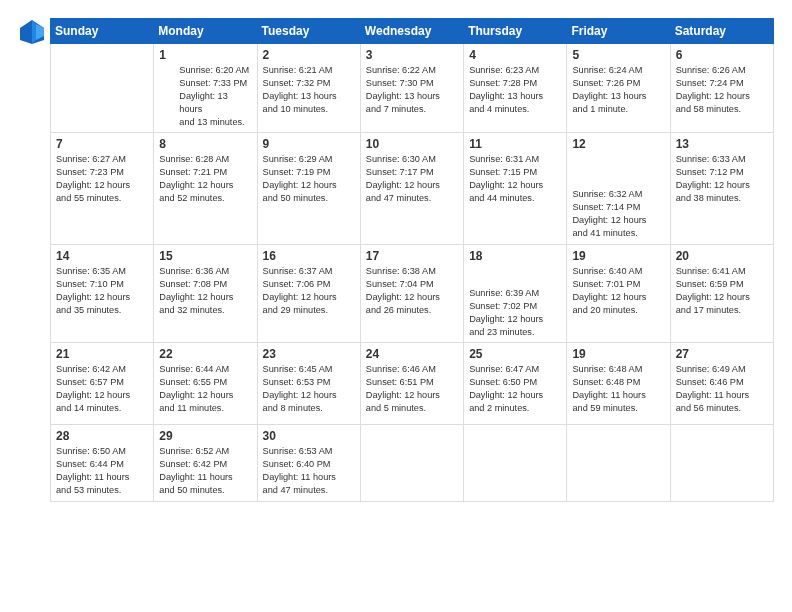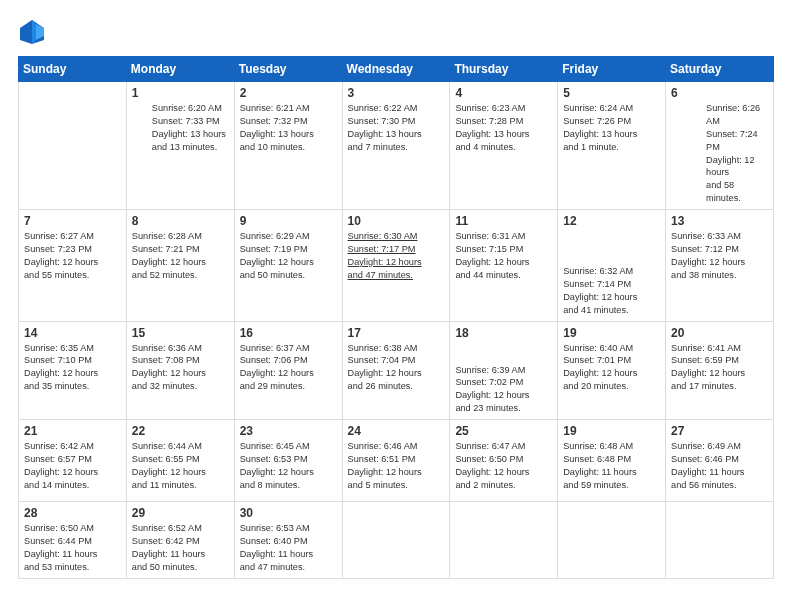--- a/index.html
+++ b/index.html
@@ -8,21 +8,21 @@
       height: 612px;
       font-family: Arial, sans-serif;
       background: #fff;
       overflow: hidden;
     }
     .page {
       width: 792px;
       height: 496px;
       padding: 18px 18px 10px 18px;
       display: flex;
-      flex-direction: column;
+      flex-direction: row;
     }
     .header {
       display: flex;
       justify-content: space-between;
       align-items: flex-start;
       margin-bottom: 10px;
     }
     .logo {
       display: flex;
       align-items: center;
@@ -169,21 +169,21 @@
           </td>
           <td>
             <span class="day-num">5</span>
             <div class="cell-text" style="white-space: pre-line;">Sunrise: 6:24 AM
 Sunset: 7:26 PM
 Daylight: 13 hours
 and 1 minute.</div>
           </td>
           <td>
             <span class="day-num">6</span>
-            <div class="cell-text" style="white-space: pre-line; margin-left: 35px;">Sunrise: 6:26 AM
+            <div class="cell-text" style="white-space: pre-line;">Sunrise: 6:26 AM
 Sunset: 7:24 PM
 Daylight: 12 hours
 and 58 minutes.</div>
           </td>
         </tr>
         <tr>
           <td>
             <span class="day-num">7</span>
             <div class="cell-text" style="white-space: pre-line;">Sunrise: 6:27 AM
 Sunset: 7:23 PM
@@ -199,21 +199,21 @@
           </td>
           <td>
             <span class="day-num">9</span>
             <div class="cell-text" style="white-space: pre-line;">Sunrise: 6:29 AM
 Sunset: 7:19 PM
 Daylight: 12 hours
 and 50 minutes.</div>
           </td>
           <td>
             <span class="day-num">10</span>
-            <div class="cell-text" style="white-space: pre-line; text-decoration: underline;">Sunrise: 6:30 AM
+            <div class="cell-text" style="white-space: pre-line;">Sunrise: 6:30 AM
 Sunset: 7:17 PM
 Daylight: 12 hours
 and 47 minutes.</div>
           </td>
           <td>
             <span class="day-num">11</span>
             <div class="cell-text" style="white-space: pre-line;">Sunrise: 6:31 AM
 Sunset: 7:15 PM
 Daylight: 12 hours
 and 44 minutes.</div>

